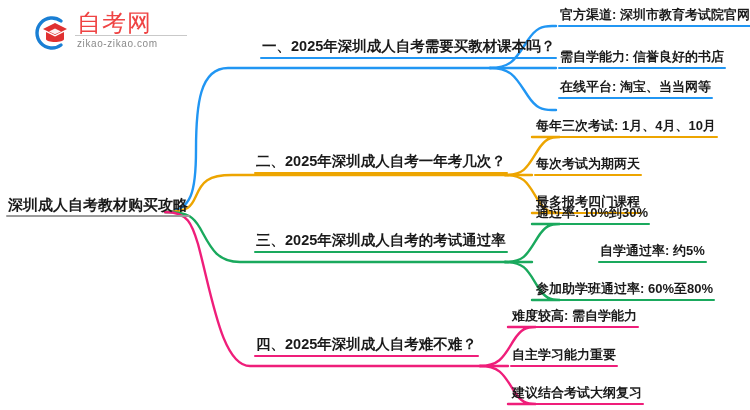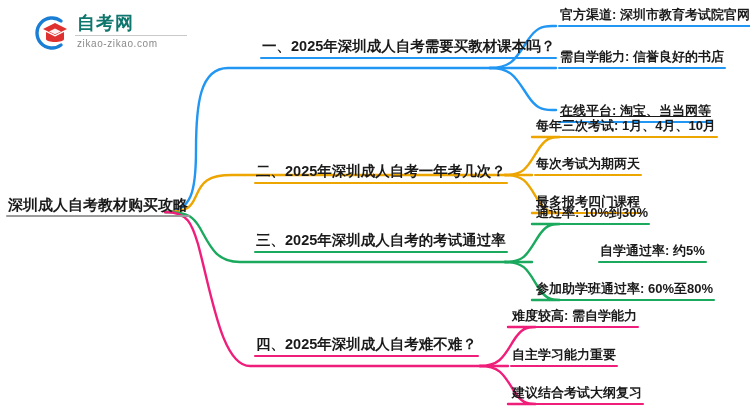--- a/index.html
+++ b/index.html
@@ -43,23 +43,23 @@
     width: 40px;
     height: 38px;
   }
   .logo-text {
     position: absolute;
     left: 45px;
     top: 0px;
     width: 112px;
   }
   .logo-cn {
-    font-size: 18px;
-    font-weight: bold;
-    color: #0f766e;
+    font-size: 24px;
+    font-weight: normal;
+    color: #ef4444;
     letter-spacing: 1px;
     line-height: 22px;
     padding-left: 2px;
   }
   .logo-rule {
     height: 1px;
     background: #c9c9c9;
     margin: 1px 0 2px 0;
   }
   .logo-en {
@@ -162,26 +162,26 @@
     <span class="node-rule"></span>
   </div>
   <div class="node leaf c-blue" style="left:558px; top:8px;">
     <span class="node-label">官方渠道: 深圳市教育考试院官网</span>
     <span class="node-rule"></span>
   </div>
   <div class="node leaf c-blue" style="left:558px; top:50px;">
     <span class="node-label">需自学能力: 信誉良好的书店</span>
     <span class="node-rule"></span>
   </div>
-  <div class="node leaf c-blue" style="left:558px; top:104px;text-decoration:underline;">
+  <div class="node leaf c-blue" style="left:558px; top:80px;">
     <span class="node-label">在线平台: 淘宝、当当网等</span>
     <span class="node-rule"></span>
   </div>
 
-  <div class="node branch c-amber" style="left:254px; top:163px;">
+  <div class="node branch c-amber" style="left:254px; top:153px;">
     <span class="node-label">二、2025年深圳成人自考一年考几次？</span>
     <span class="node-rule"></span>
   </div>
   <div class="node leaf c-amber" style="left:534px; top:119px;">
     <span class="node-label">每年三次考试: 1月、4月、10月</span>
     <span class="node-rule"></span>
   </div>
   <div class="node leaf c-amber" style="left:534px; top:157px;">
     <span class="node-label">每次考试为期两天</span>
     <span class="node-rule"></span>

